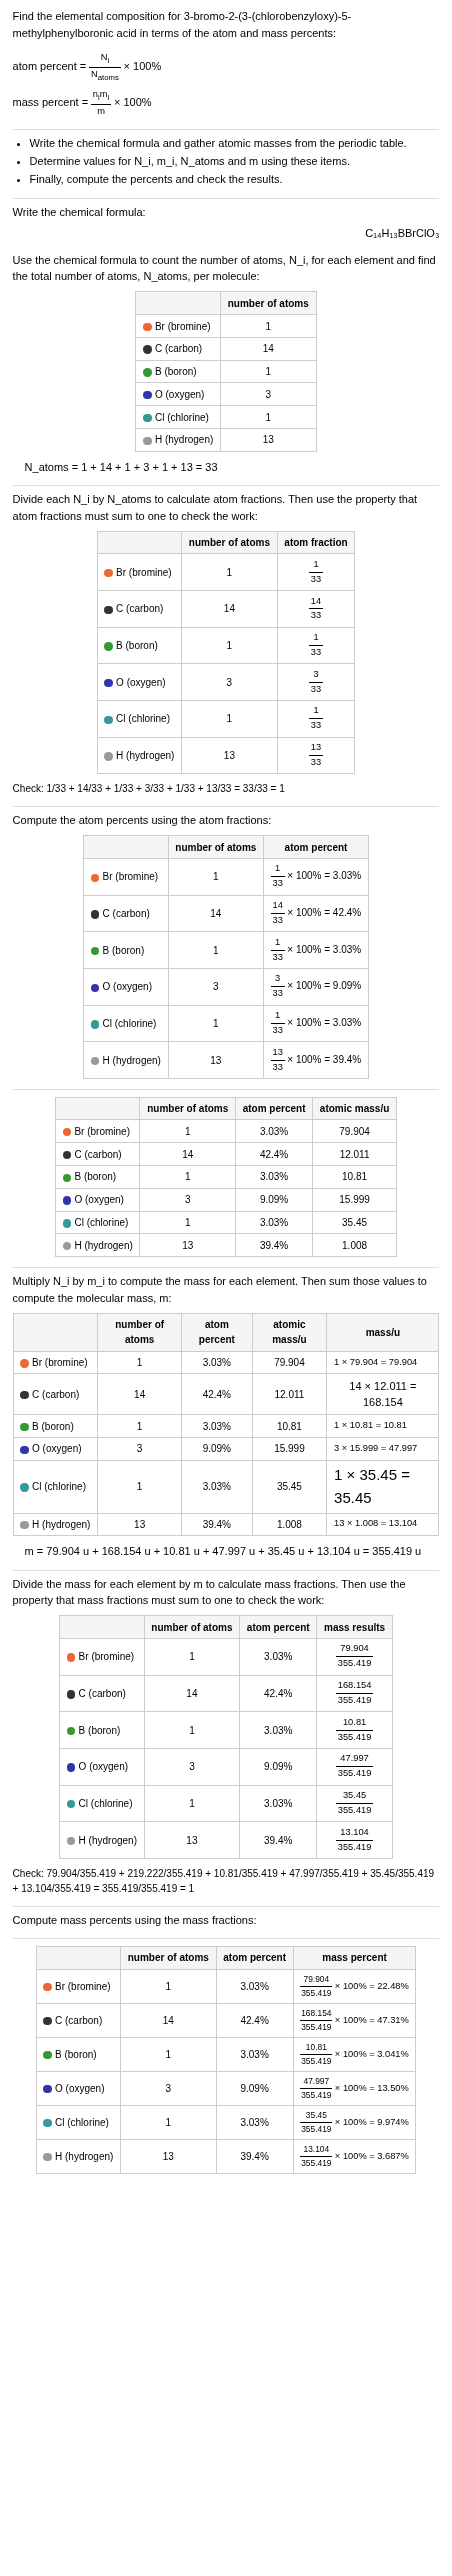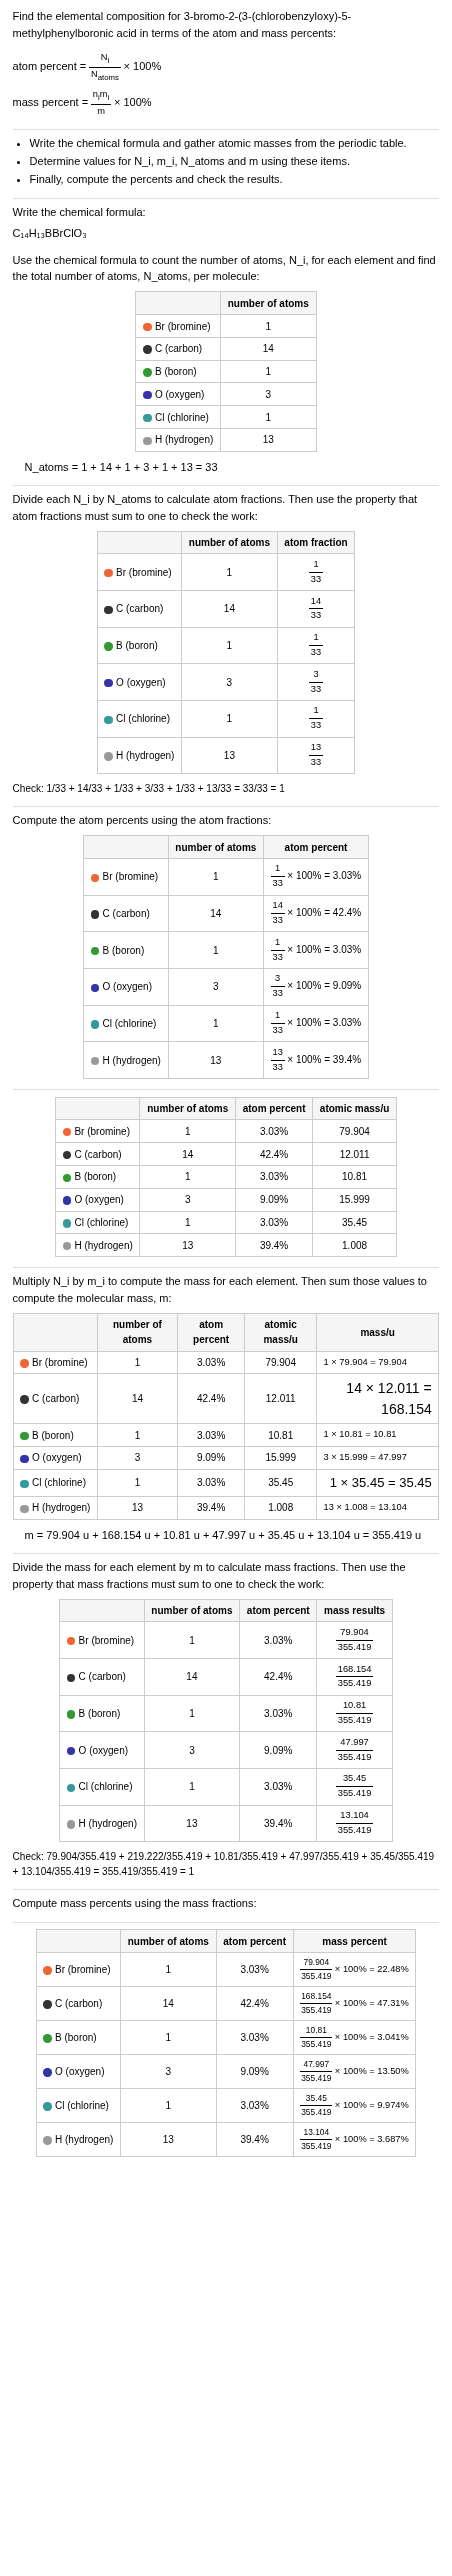--- a/index.html
+++ b/index.html
@@ -53,21 +53,21 @@
     <li>Write the chemical formula and gather atomic masses from the periodic table.</li>
     <li>Determine values for N_i, m_i, N_atoms and m using these items.</li>
     <li>Finally, compute the percents and check the results.</li>
   </ul>
 </div>
 
 <hr style="margin:5px 0; border:none; border-top:0.8px solid #ddd;">
 
 <div class="section">
   <p>Write the chemical formula:</p>
-  <p style="margin:3.4px 0 6.7px 0;">C₁₄H₁₃BBrClO₃</p>
+  <p style="margin:3.4px 0 6.7px 0;text-align:right;">C₁₄H₁₃BBrClO₃</p>
 </div>
 
 <div class="section">
   <p>Use the chemical formula to count the number of atoms, N_i, for each element and find the total number of atoms, N_atoms, per molecule:</p>
   <table>
     <thead>
       <tr>
         <th></th>
         <th>number of atoms</th>
       </tr>
@@ -322,21 +322,21 @@
     <td>79.904</td>
     <td style="text-align:left;font-size:9.3px">1 × 79.904 = 79.904</td>
   </tr>
         <tr>
     <td class="element-cell">
     <span class="dot" style="background:#333"></span>C (carbon)
   </td>
     <td>14</td>
     <td>42.4%</td>
     <td>12.011</td>
-    <td style="text-align:right;font-size:14px">14 × 12.011 = 168.154</td>
+    <td style="text-align:center;font-size:11px">14 × 12.011 = 168.154</td>
   </tr>
         <tr>
     <td class="element-cell">
     <span class="dot" style="background:#393"></span>B (boron)
   </td>
     <td>1</td>
     <td>3.03%</td>
     <td>10.81</td>
     <td style="text-align:left;font-size:9.3px">1 × 10.81 = 10.81</td>
   </tr>
@@ -349,21 +349,21 @@
     <td>15.999</td>
     <td style="text-align:left;font-size:9.3px">3 × 15.999 = 47.997</td>
   </tr>
         <tr>
     <td class="element-cell">
     <span class="dot" style="background:#399"></span>Cl (chlorine)
   </td>
     <td>1</td>
     <td>3.03%</td>
     <td>35.45</td>
-    <td style="text-align:right;font-size:13px">1 × 35.45 = 35.45</td>
+    <td style="text-align:left;font-size:15px">1 × 35.45 = 35.45</td>
   </tr>
         <tr>
     <td class="element-cell">
     <span class="dot" style="background:#999"></span>H (hydrogen)
   </td>
     <td>13</td>
     <td>39.4%</td>
     <td>1.008</td>
     <td style="text-align:left;font-size:9.3px">13 × 1.008 = 13.104</td>
   </tr>

